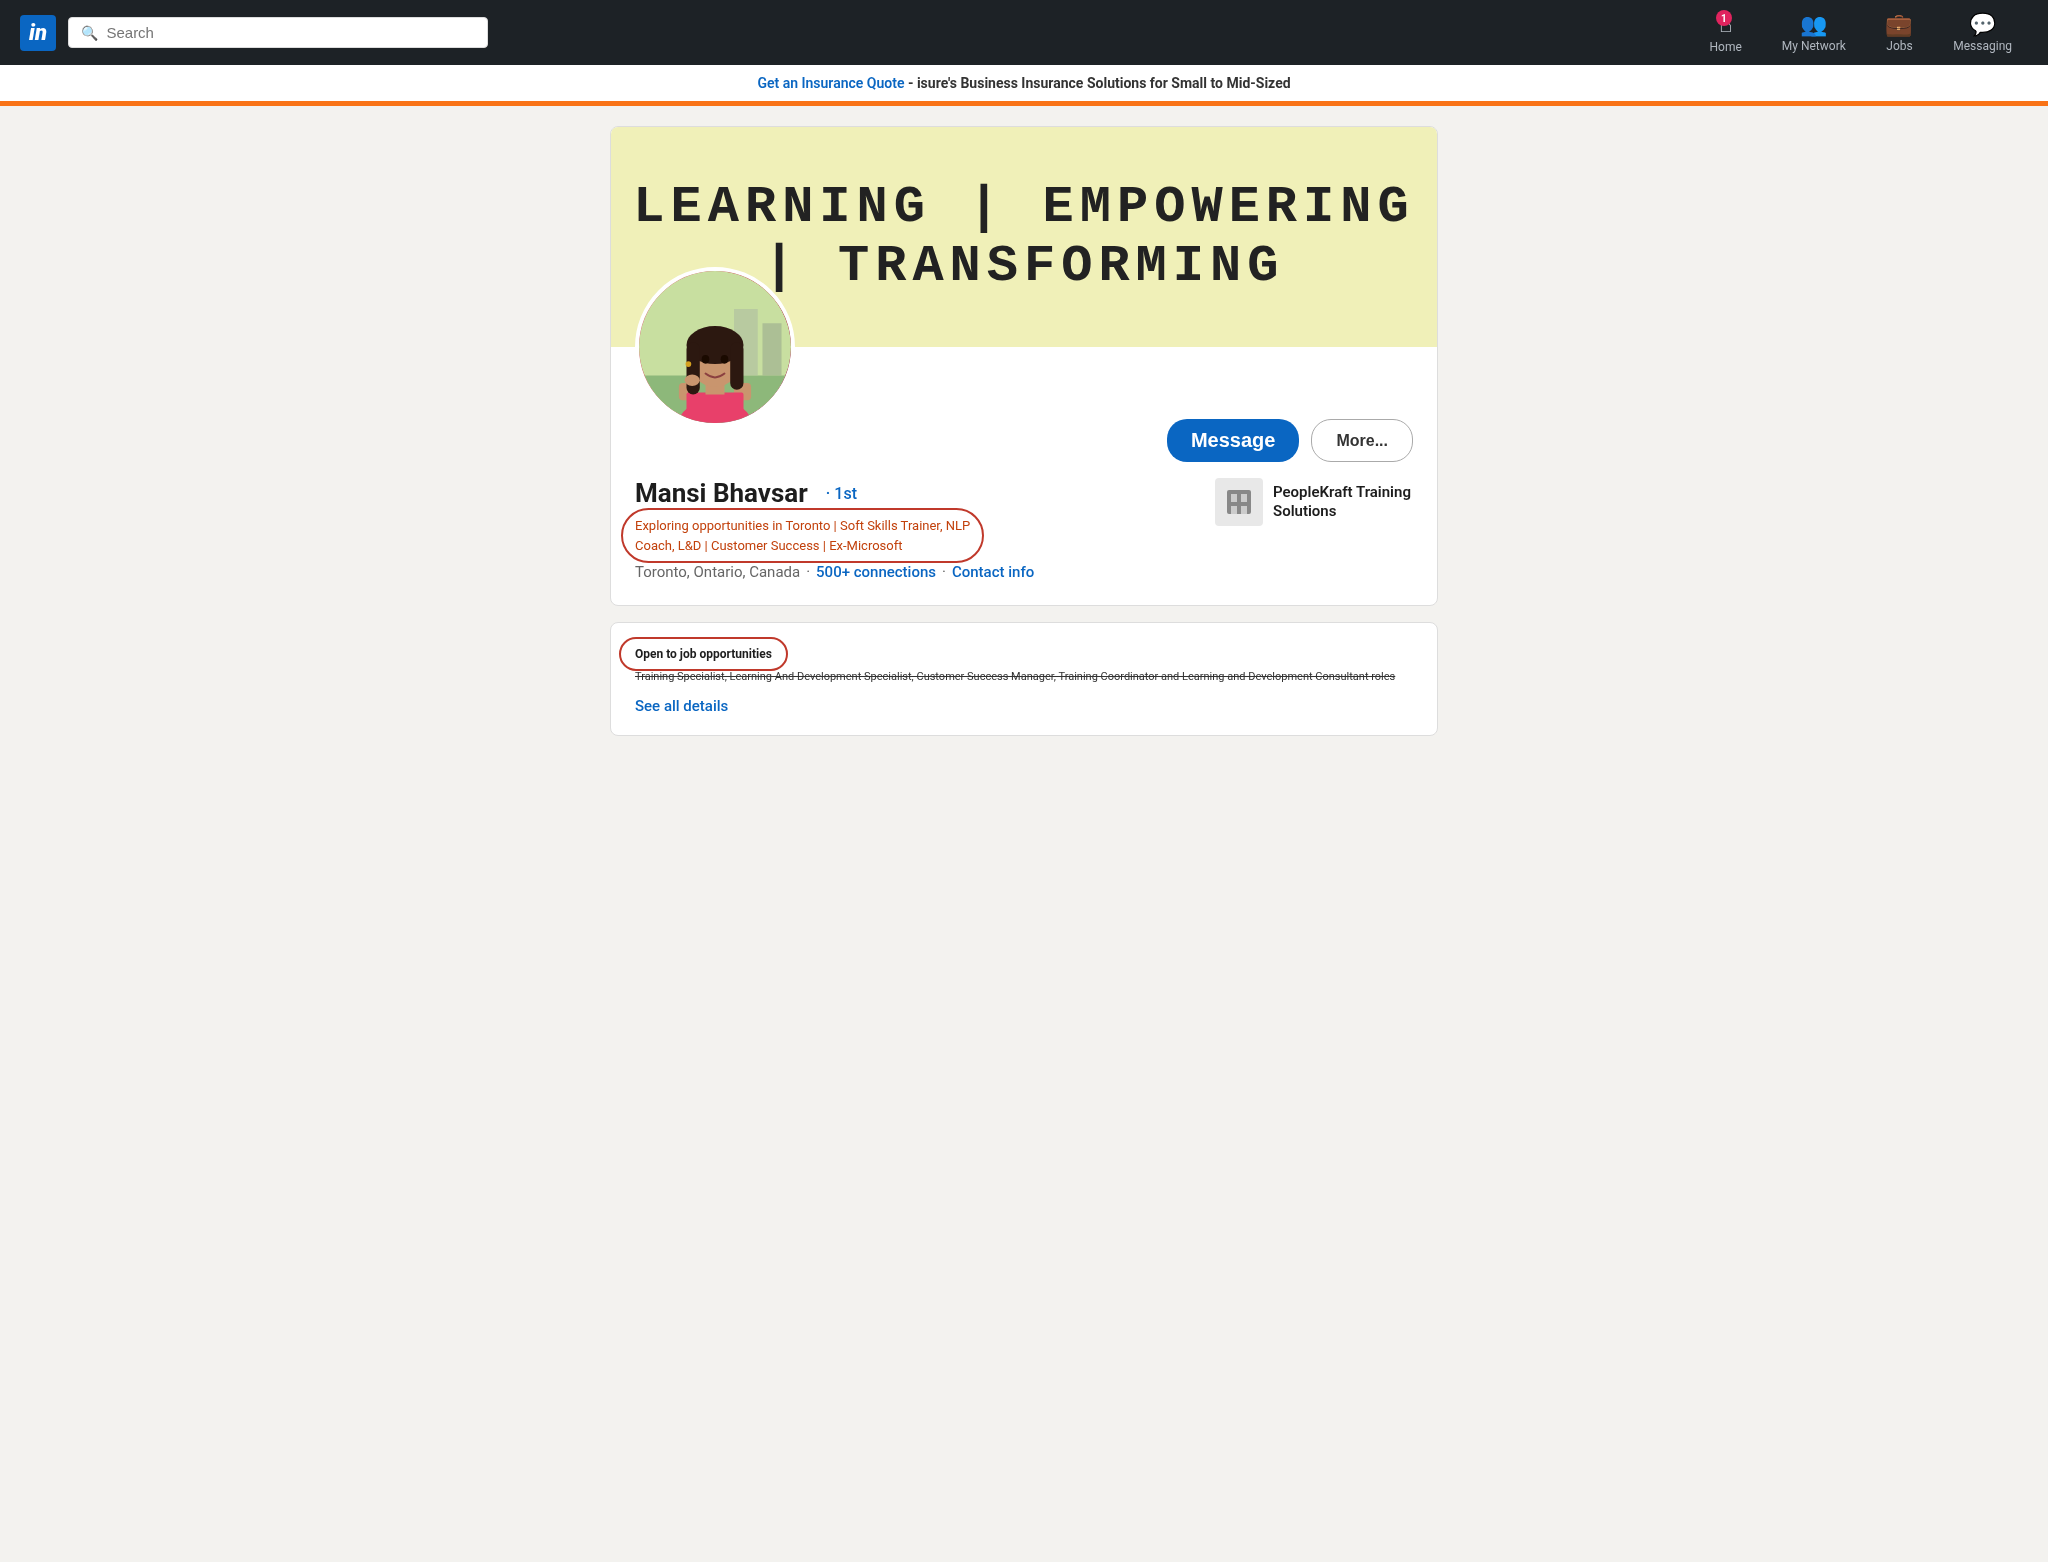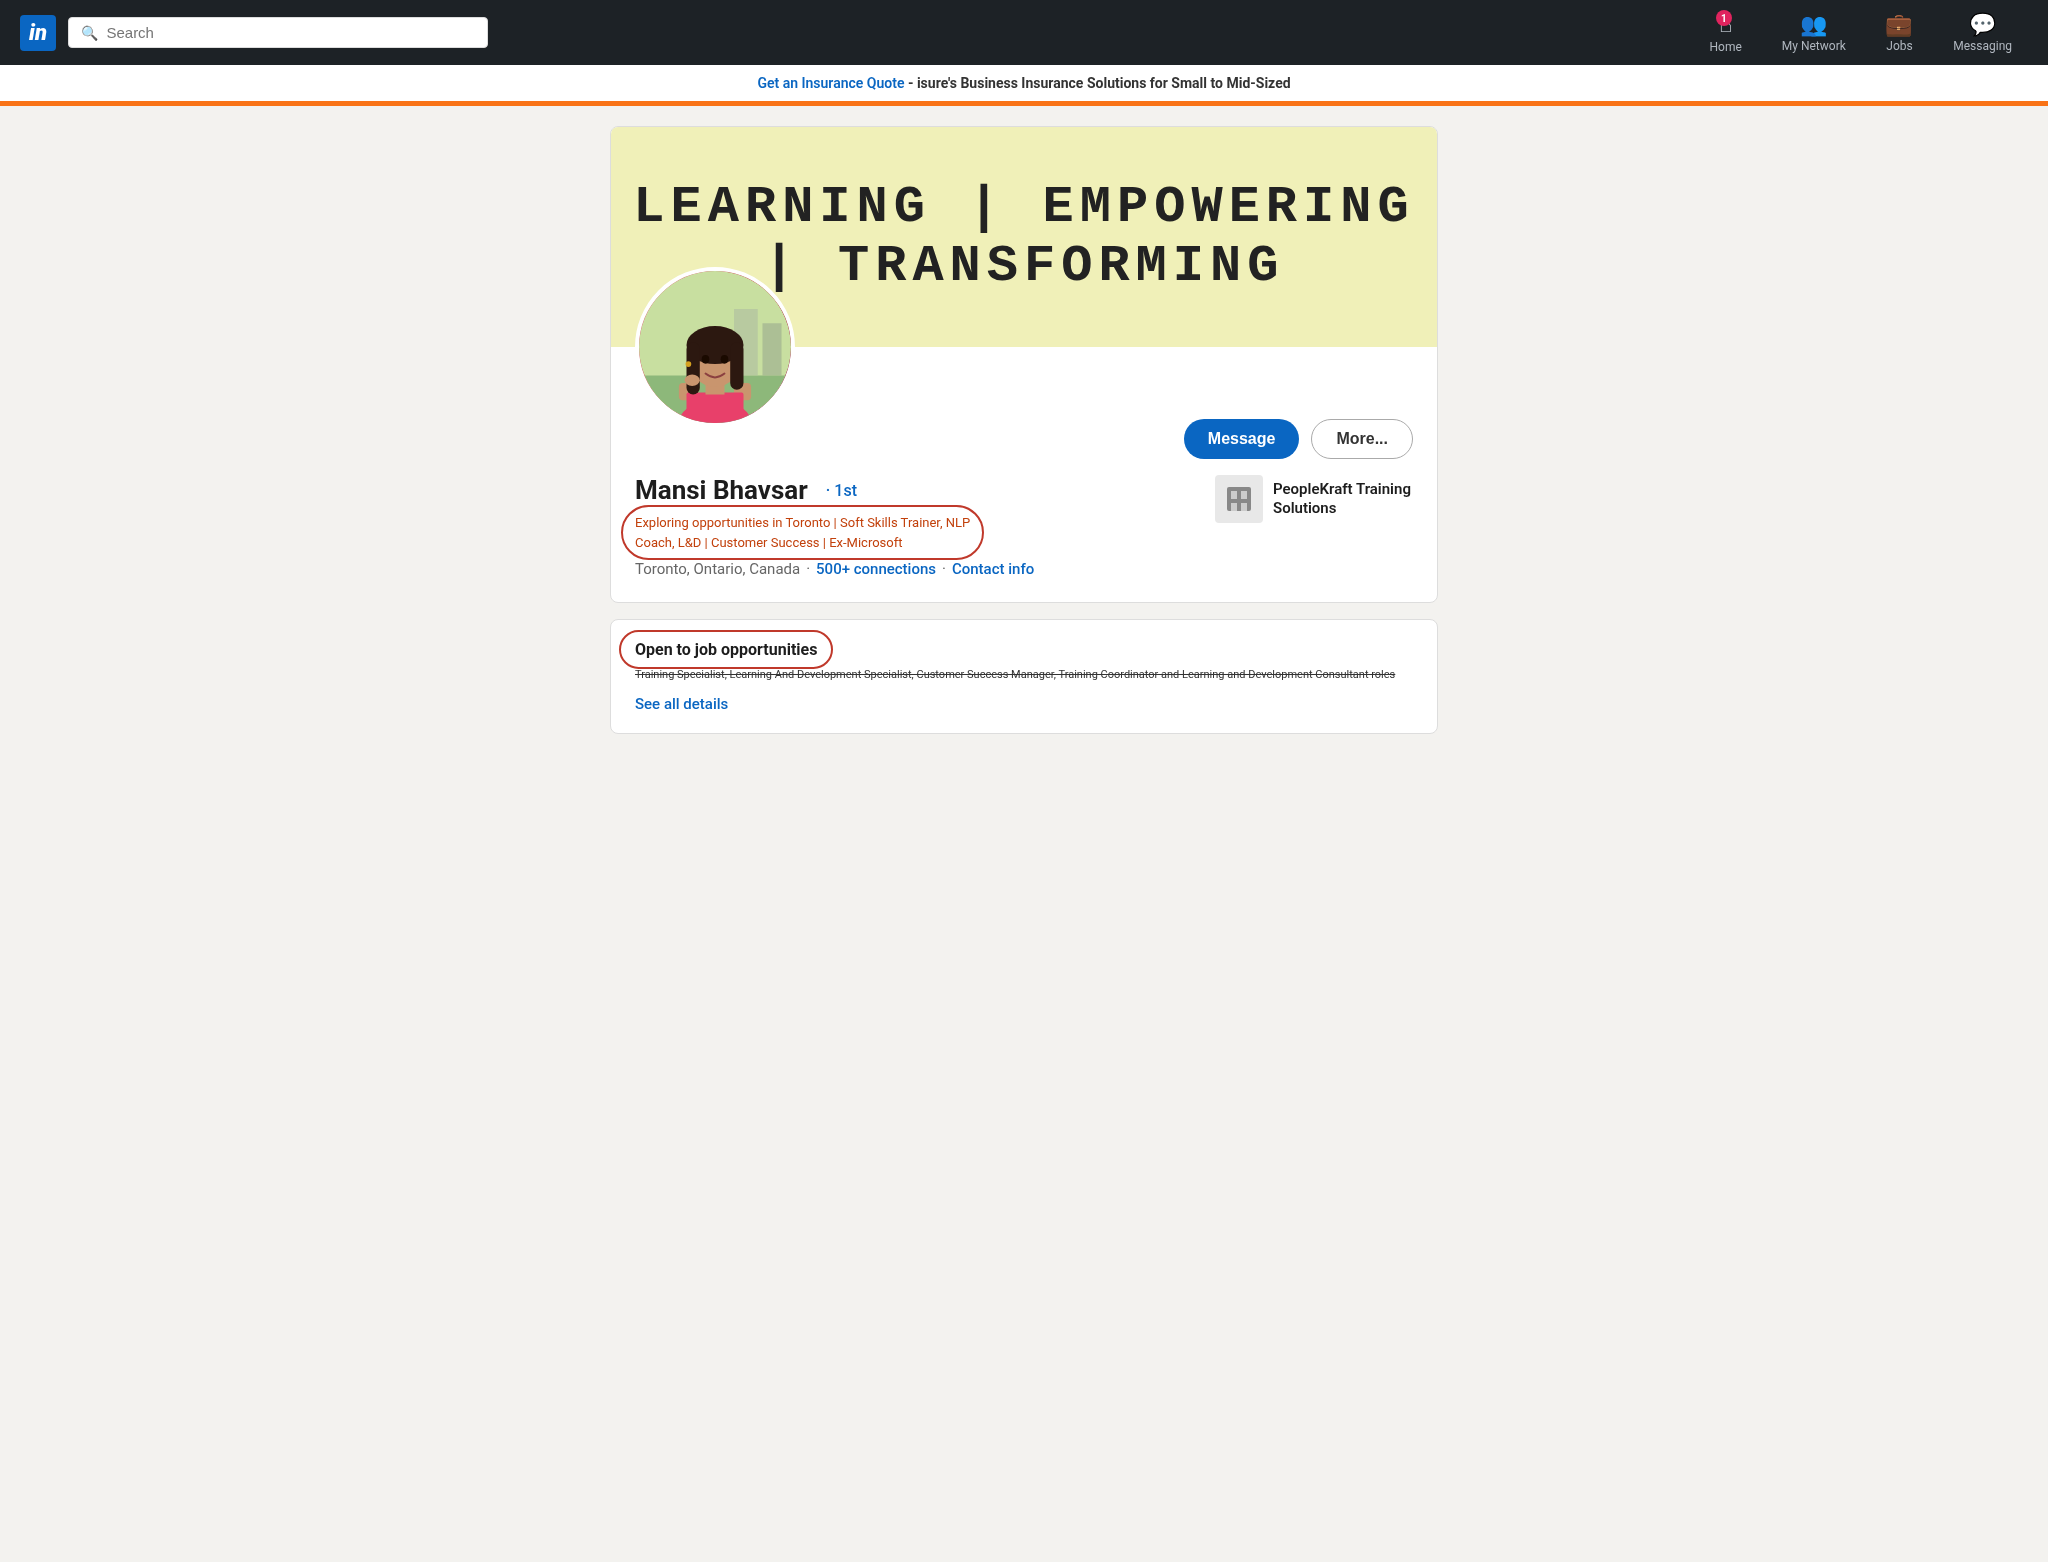--- a/index.html
+++ b/index.html
@@ -182,21 +182,21 @@
       gap: 12px;
       margin-bottom: 16px;
       margin-top: -20px;
     }
     .btn-message {
       background: #0a66c2;
       color: white;
       border: none;
       border-radius: 20px;
       padding: 10px 24px;
-      font-size: 16px;
+      font-size: 20px;
       font-weight: 600;
       cursor: pointer;
     }
     .btn-more {
       background: white;
       color: #333;
       border: 1.5px solid #aaa;
       border-radius: 20px;
       padding: 10px 24px;
       font-size: 16px;
@@ -291,21 +291,21 @@
 
     
     .open-to-work-card {
       background: #fff;
       border: 1px solid #ddd;
       border-radius: 8px;
       padding: 20px 24px;
       position: relative;
     }
     .open-to-work-header {
-      font-size: 16px;
+      font-size: 12px;
       font-weight: 700;
       color: #1d1d1d;
       margin-bottom: 8px;
       position: relative;
       display: inline-block;
     }
     .open-to-work-header::after {
       content: '';
       position: absolute;
       top: -10px; left: -16px; right: -16px; bottom: -10px;

